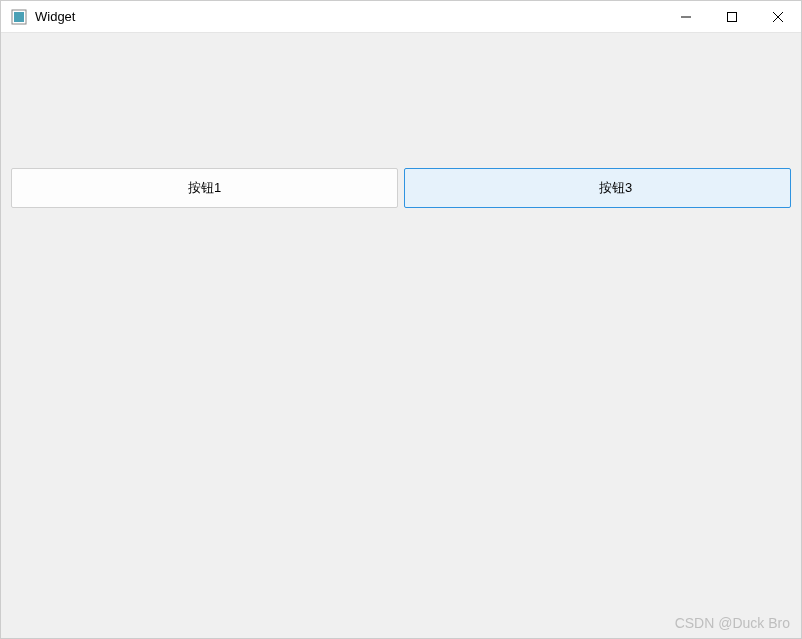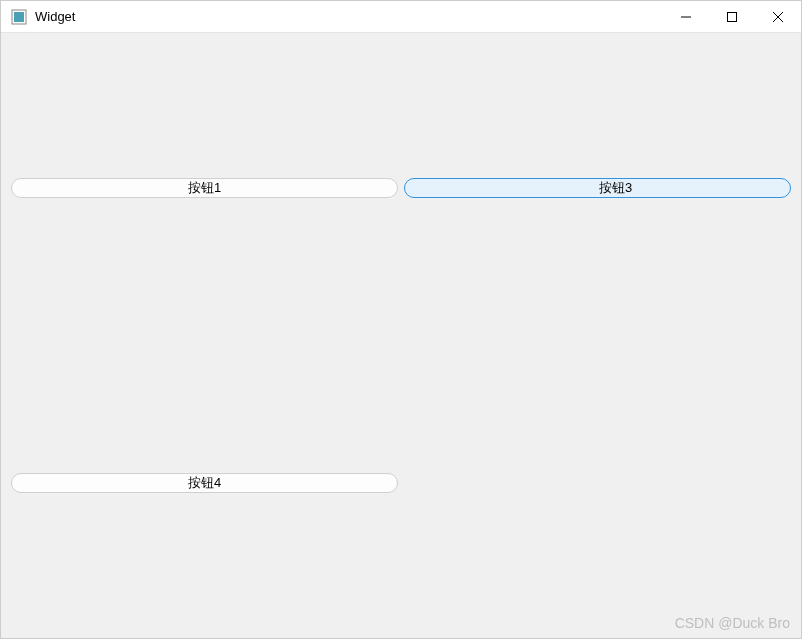--- a/index.html
+++ b/index.html
@@ -54,24 +54,24 @@
       flex: 1;
       background: #f0f0f0;
       display: grid;
       grid-template-columns: 1fr 1fr;
       grid-template-rows: 1fr 1fr;
       gap: 6px;
       padding: 10px;
       align-items: center;
     }
     .push-button {
-      height: 20px;
+      height: 40px;
       background: #fdfdfd;
       border: 1px solid #d0d0d0;
-      border-radius: 11px;
+      border-radius: 2px;
       font-size: 13px;
       color: #000000;
       display: flex;
       align-items: center;
       justify-content: center;
       cursor: pointer;
       font-family: "SimSun", "Microsoft YaHei", Arial, sans-serif;
     }
     .push-button.hover {
       background: #e6f2fb;
@@ -116,17 +116,16 @@
           <line x1="0" y1="0" x2="10" y2="10" stroke="#000000" stroke-width="1"></line>
           <line x1="10" y1="0" x2="0" y2="10" stroke="#000000" stroke-width="1"></line>
         </svg>
       </div>
     </div>
   </div>
 
   <div class="client-area">
     <div class="push-button">按钮1</div>
     <div class="push-button hover">按钮3</div>
-    <div class="push-button">按钮4</div>
   </div>
 </div>
 
 <div class="watermark">CSDN @Duck Bro</div>
 
 </body></html>

